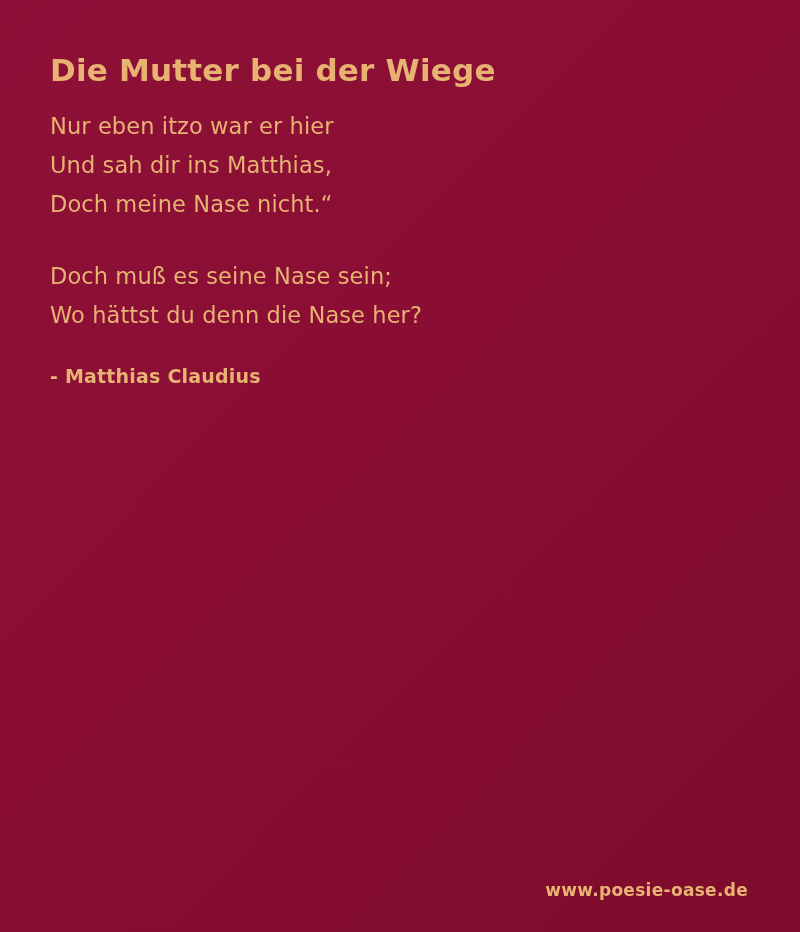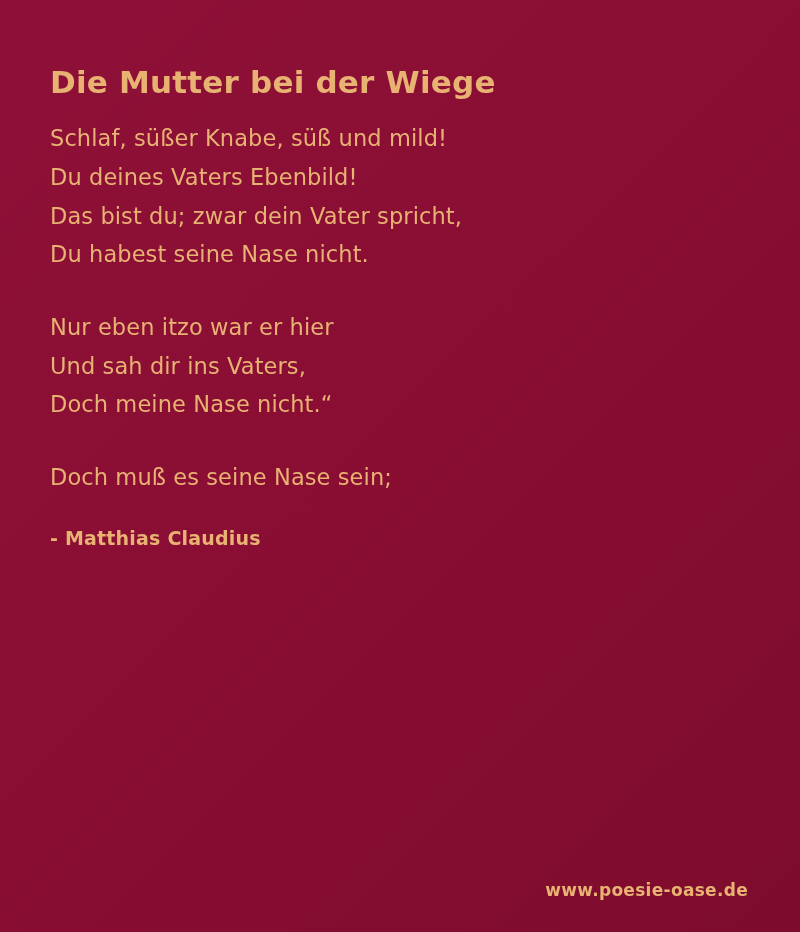--- a/index.html
+++ b/index.html
@@ -19,21 +19,21 @@
     height: 932px;
     box-sizing: border-box;
     padding: 52px 50px 0 50px;
     background: linear-gradient(135deg, #8e1038 0%, #8a0e33 45%, #7d0c2c 100%);
   }
   .poem-title {
     font-size: 31px;
     font-weight: bold;
     color: #e8b273;
     letter-spacing: 0.2px;
-    margin: 12px 0 18px 0;
+    margin: 0 0 18px 0;
     line-height: 1.2;
   }
   .poem-body {
     margin: 0;
   }
   .stanza {
     margin: 0 0 34px 0;
   }
   .stanza:last-of-type {
     margin-bottom: 30px;
@@ -65,35 +65,30 @@
 </style>
 </head>
 <body>
 
 <div class="poem-card">
 
   <h1 class="poem-title">Die Mutter bei der Wiege</h1>
 
   <div class="poem-body">
 
-    <div class="stanza">
-      <div class="line">Schlaf, süßer Knabe, süß und mild!</div>
-      <div class="line">Du deines Vaters Ebenbild!</div>
-      <div class="line">Das bist du; zwar dein Vater spricht,</div>
-      <div class="line">Du habest seine Nase nicht.</div>
-    </div>
 
     <div class="stanza">
       <div class="line">Nur eben itzo war er hier</div>
-      <div class="line">Und sah dir ins Vaters,</div>
+      <div class="line">Und sah dir ins Matthias,</div>
       <div class="line">Doch meine Nase nicht.“</div>
     </div>
 
     <div class="stanza">
       <div class="line">Doch muß es seine Nase sein;</div>
+      <div class="line">Wo hättst du denn die Nase her?</div>
     </div>
 
 
   </div>
 
   <div class="author">- Matthias Claudius</div>
 
   <div class="site-url">www.poesie-oase.de</div>
 
 </div>

